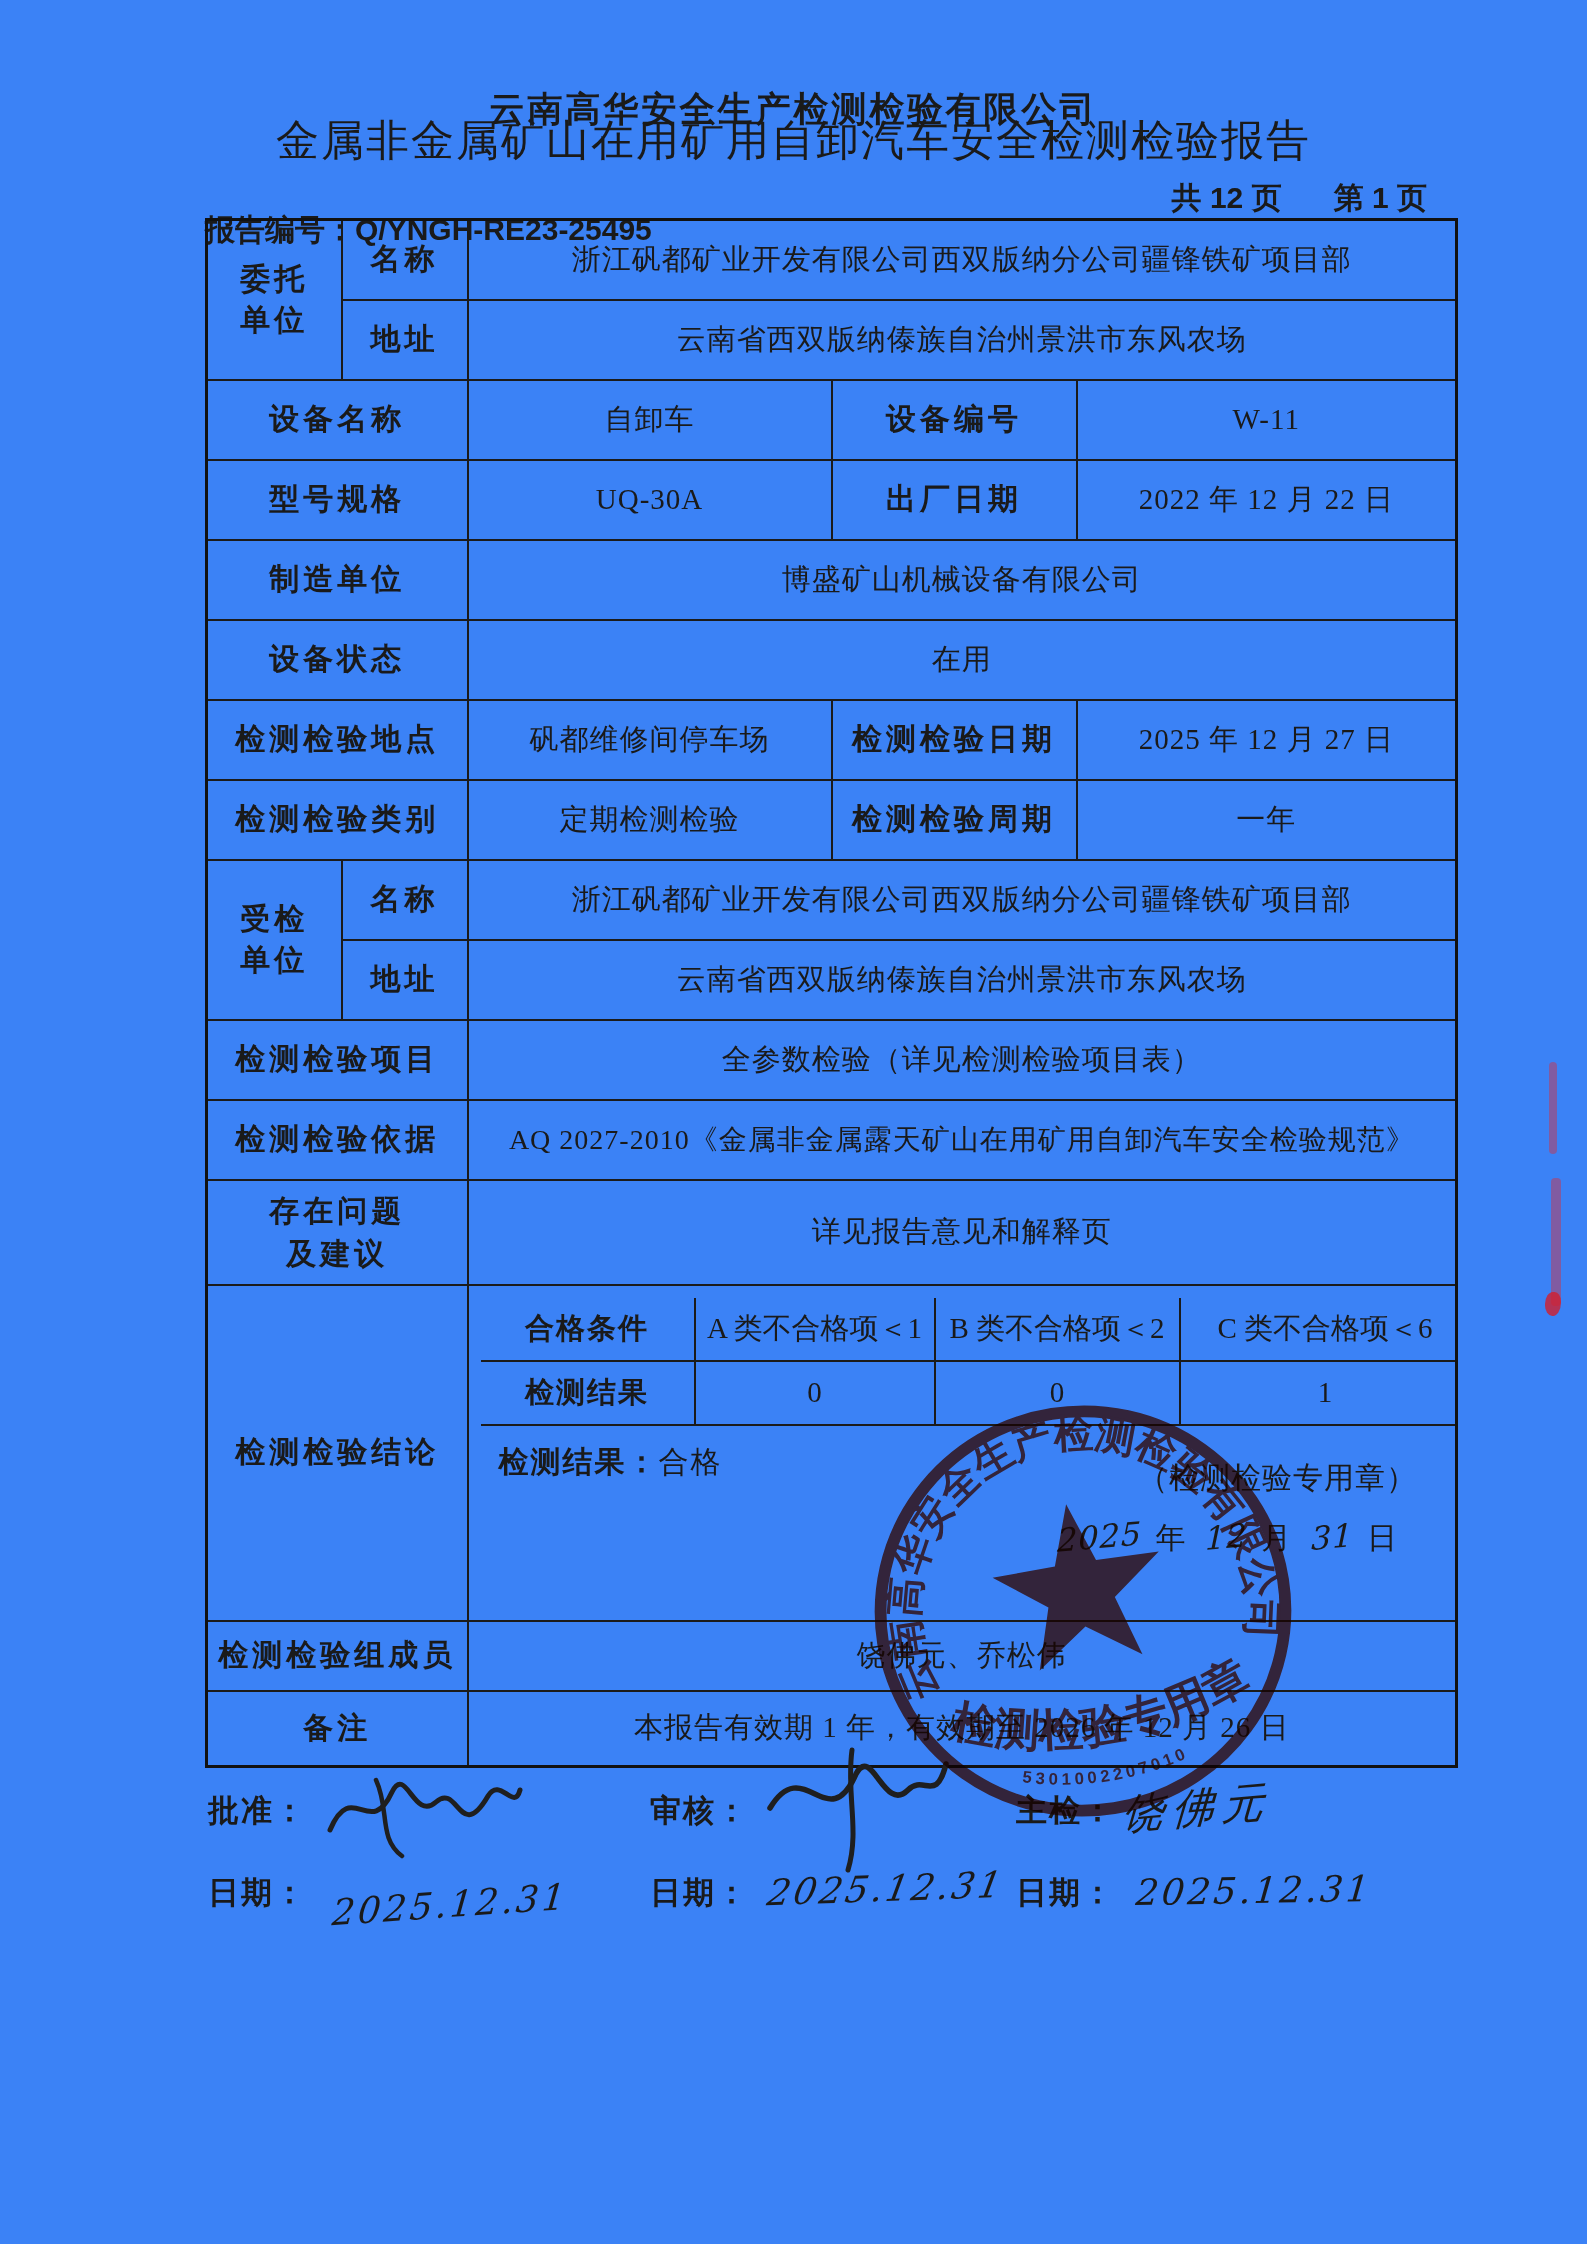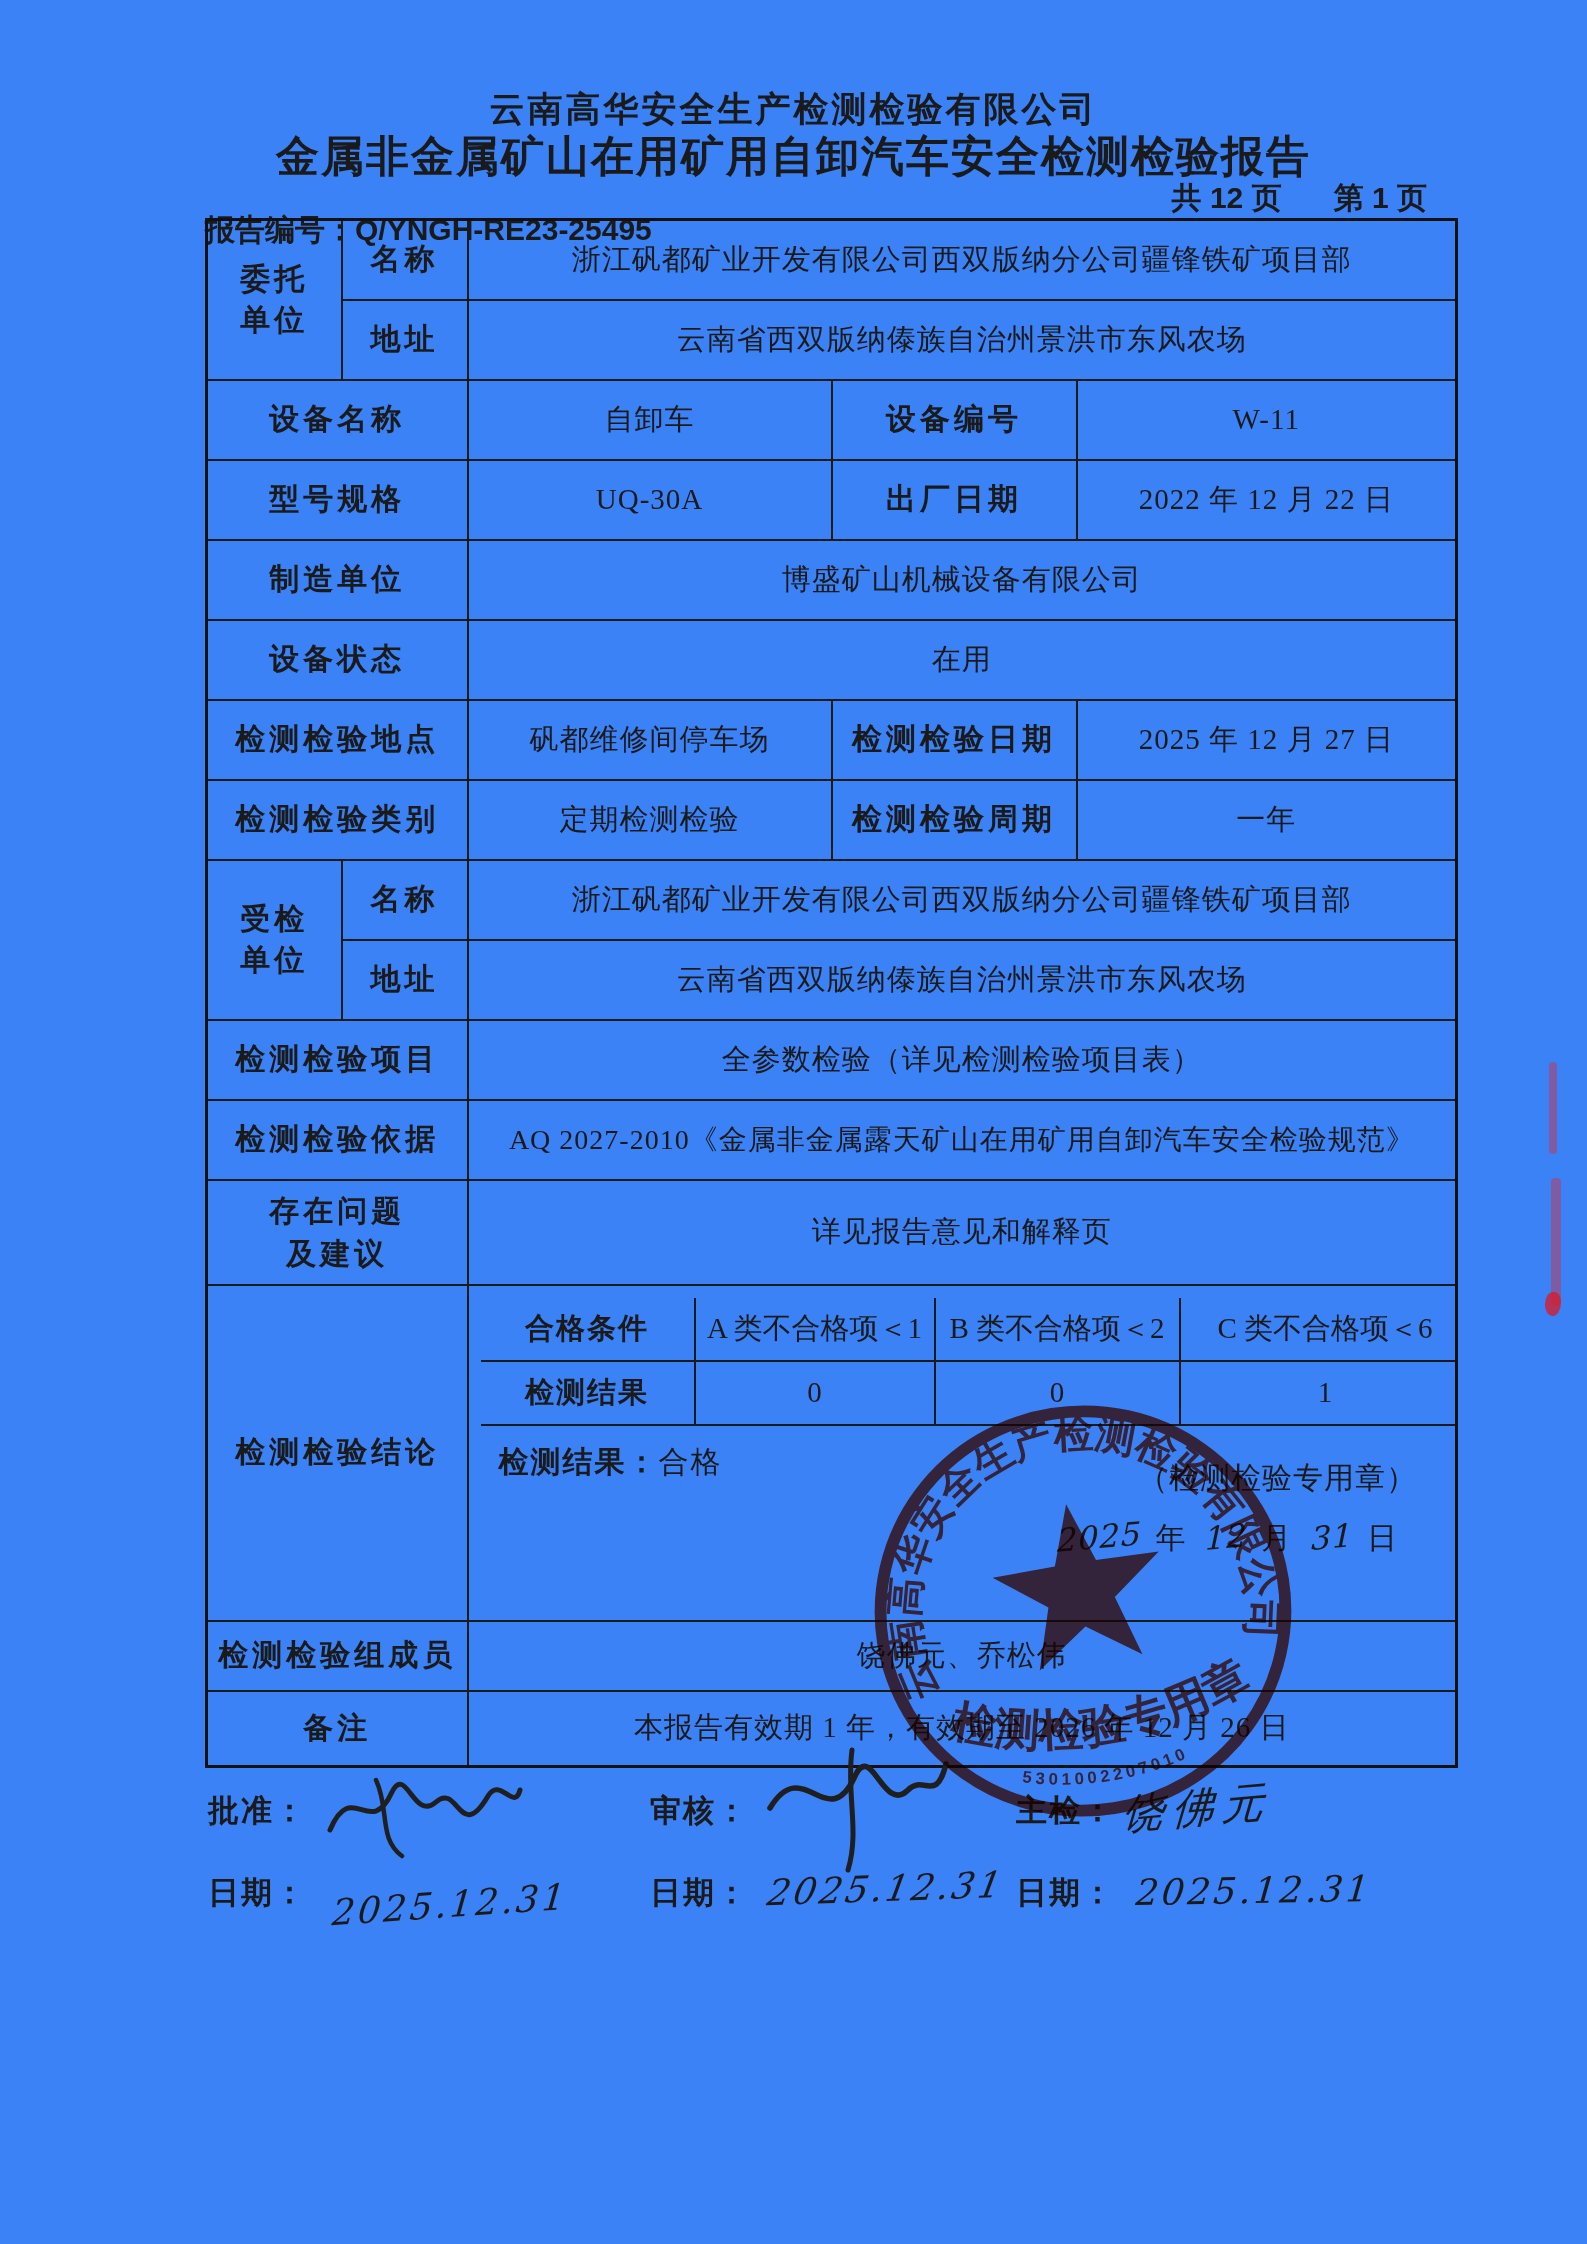--- a/index.html
+++ b/index.html
@@ -8,22 +8,22 @@
     font-family:"Liberation Serif", serif; color:#1a1a1a; overflow:hidden;
     margin:0 auto;
   }
   
   .company-title{
     position:absolute; top:86px; left:0; width:100%; text-align:center;
     font-family:"Liberation Sans", sans-serif; font-weight:700;
     font-size:35px; letter-spacing:3px;
   }
   .report-title{
-    position:absolute; top:128px; left:0; width:100%; text-align:center;
-    font-family:"Liberation Sans", sans-serif; font-weight:700;
+    position:absolute; top:112px; left:0; width:100%; text-align:center;
+    font-family:"Liberation Sans", sans-serif; font-weight:400;
     font-size:43px; letter-spacing:2px;
   }
   .meta-row{
     position:absolute; top:178px; left:205px; width:1250px; height:36px;
     font-family:"Liberation Sans", sans-serif; font-weight:700; font-size:30px;
   }
   .report-no{position:absolute; left:0; top:0;margin-top:32px;}
   .page-count{position:absolute; right:28px; top:0; display:flex; gap:52px;}
   
   table.main{

